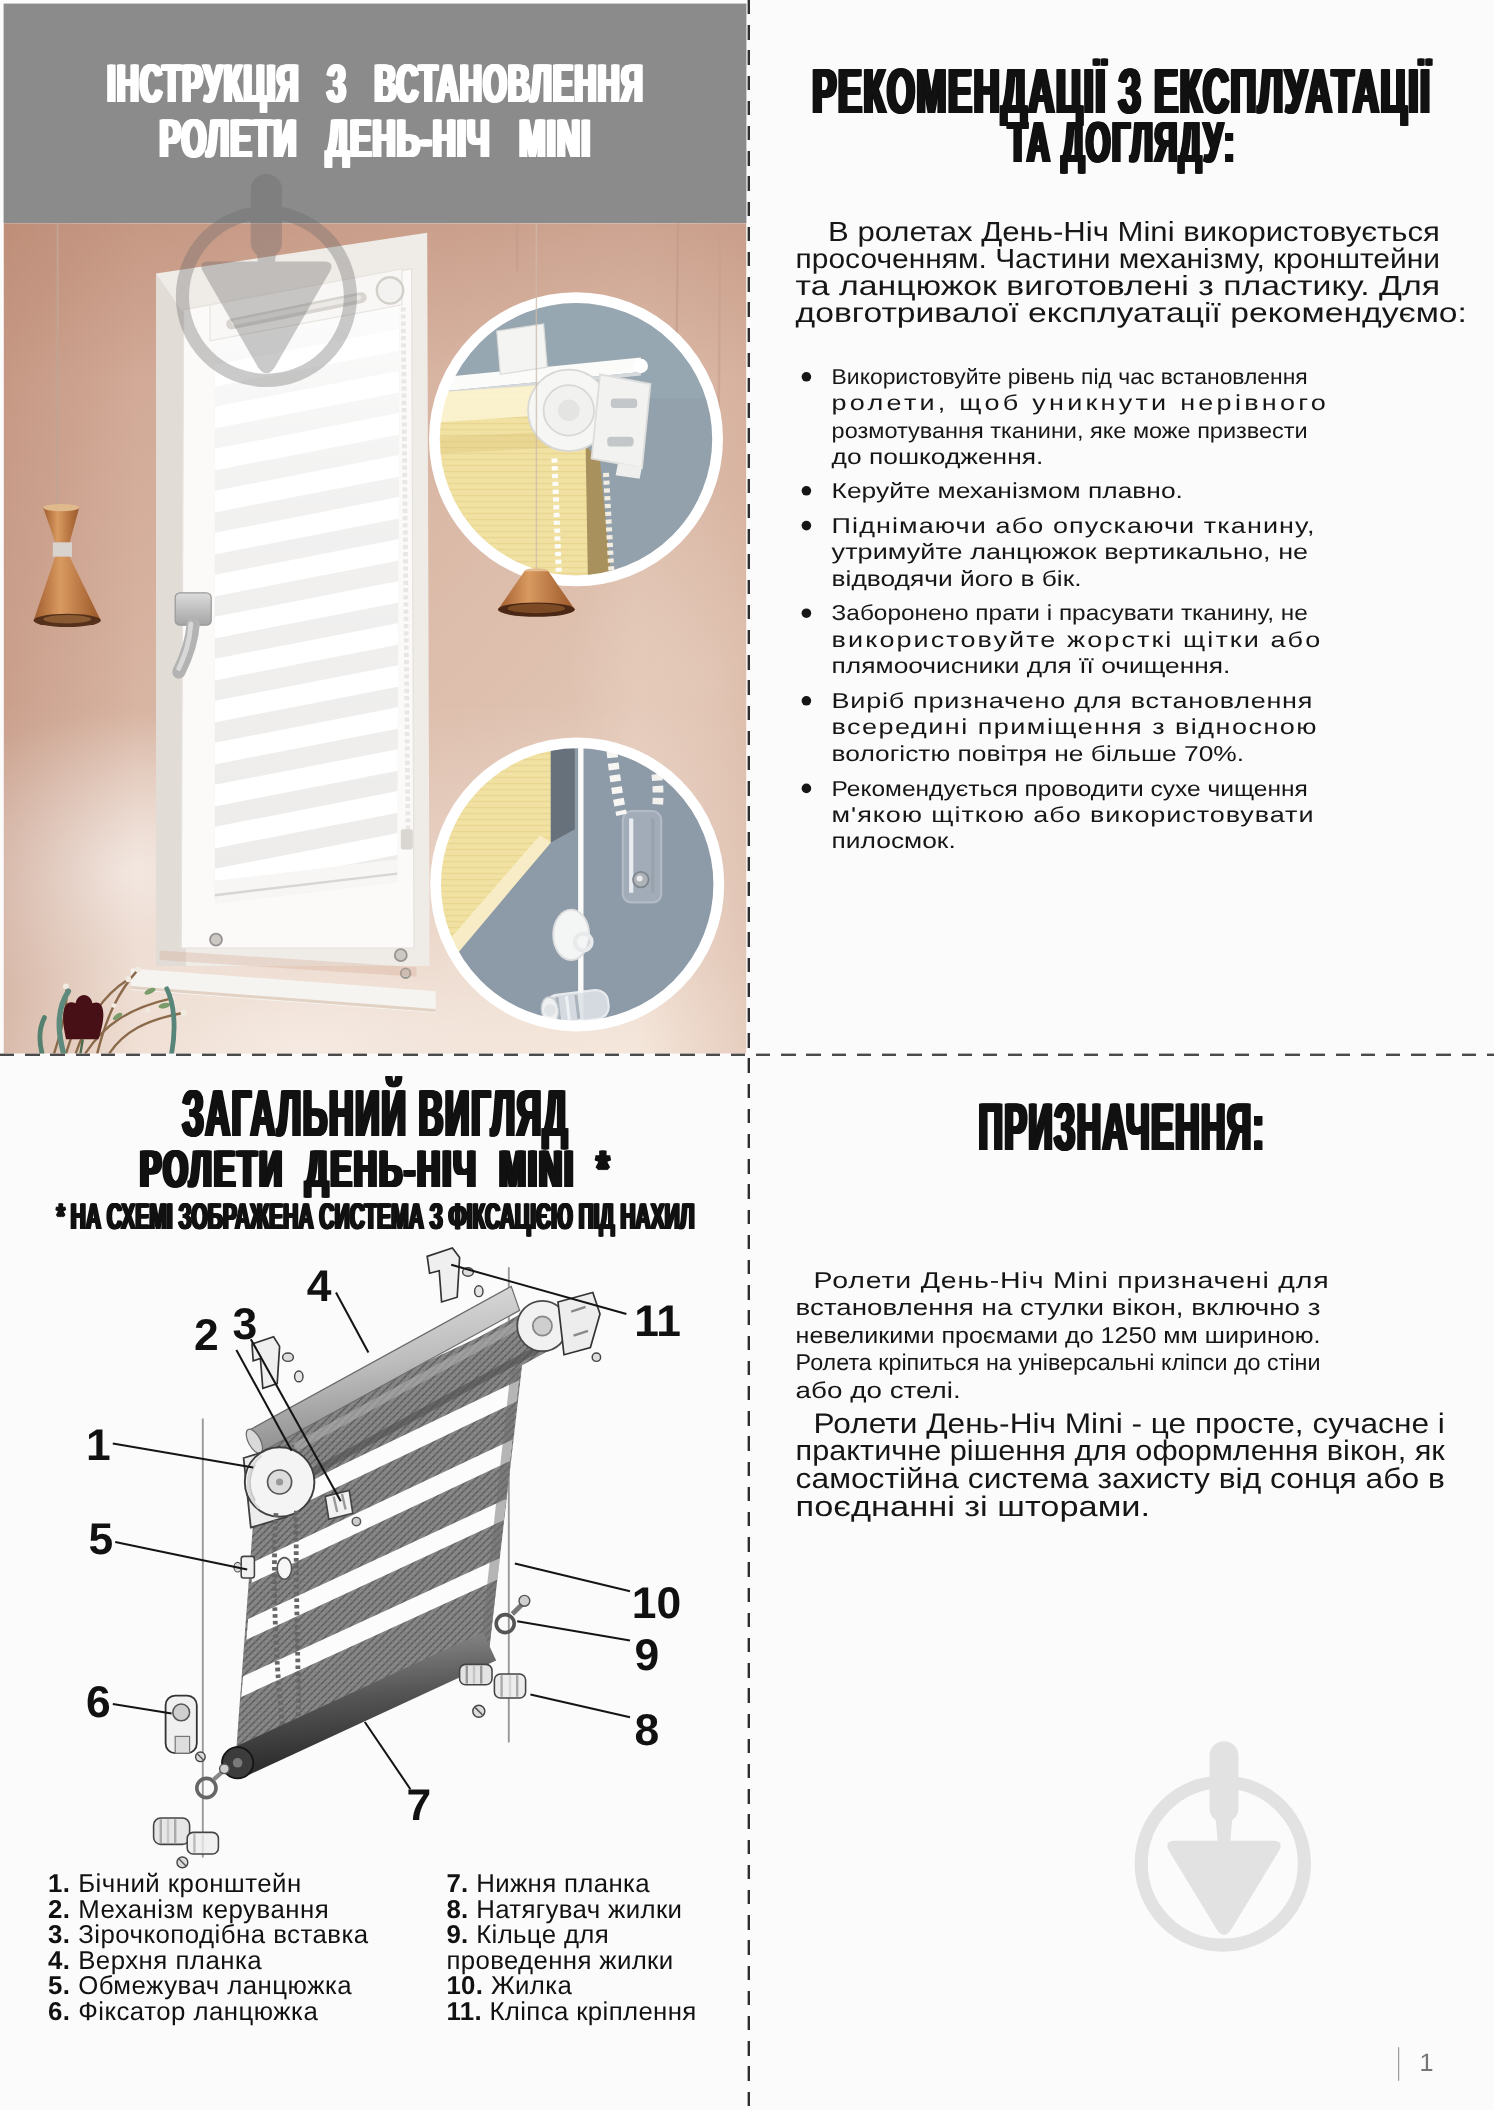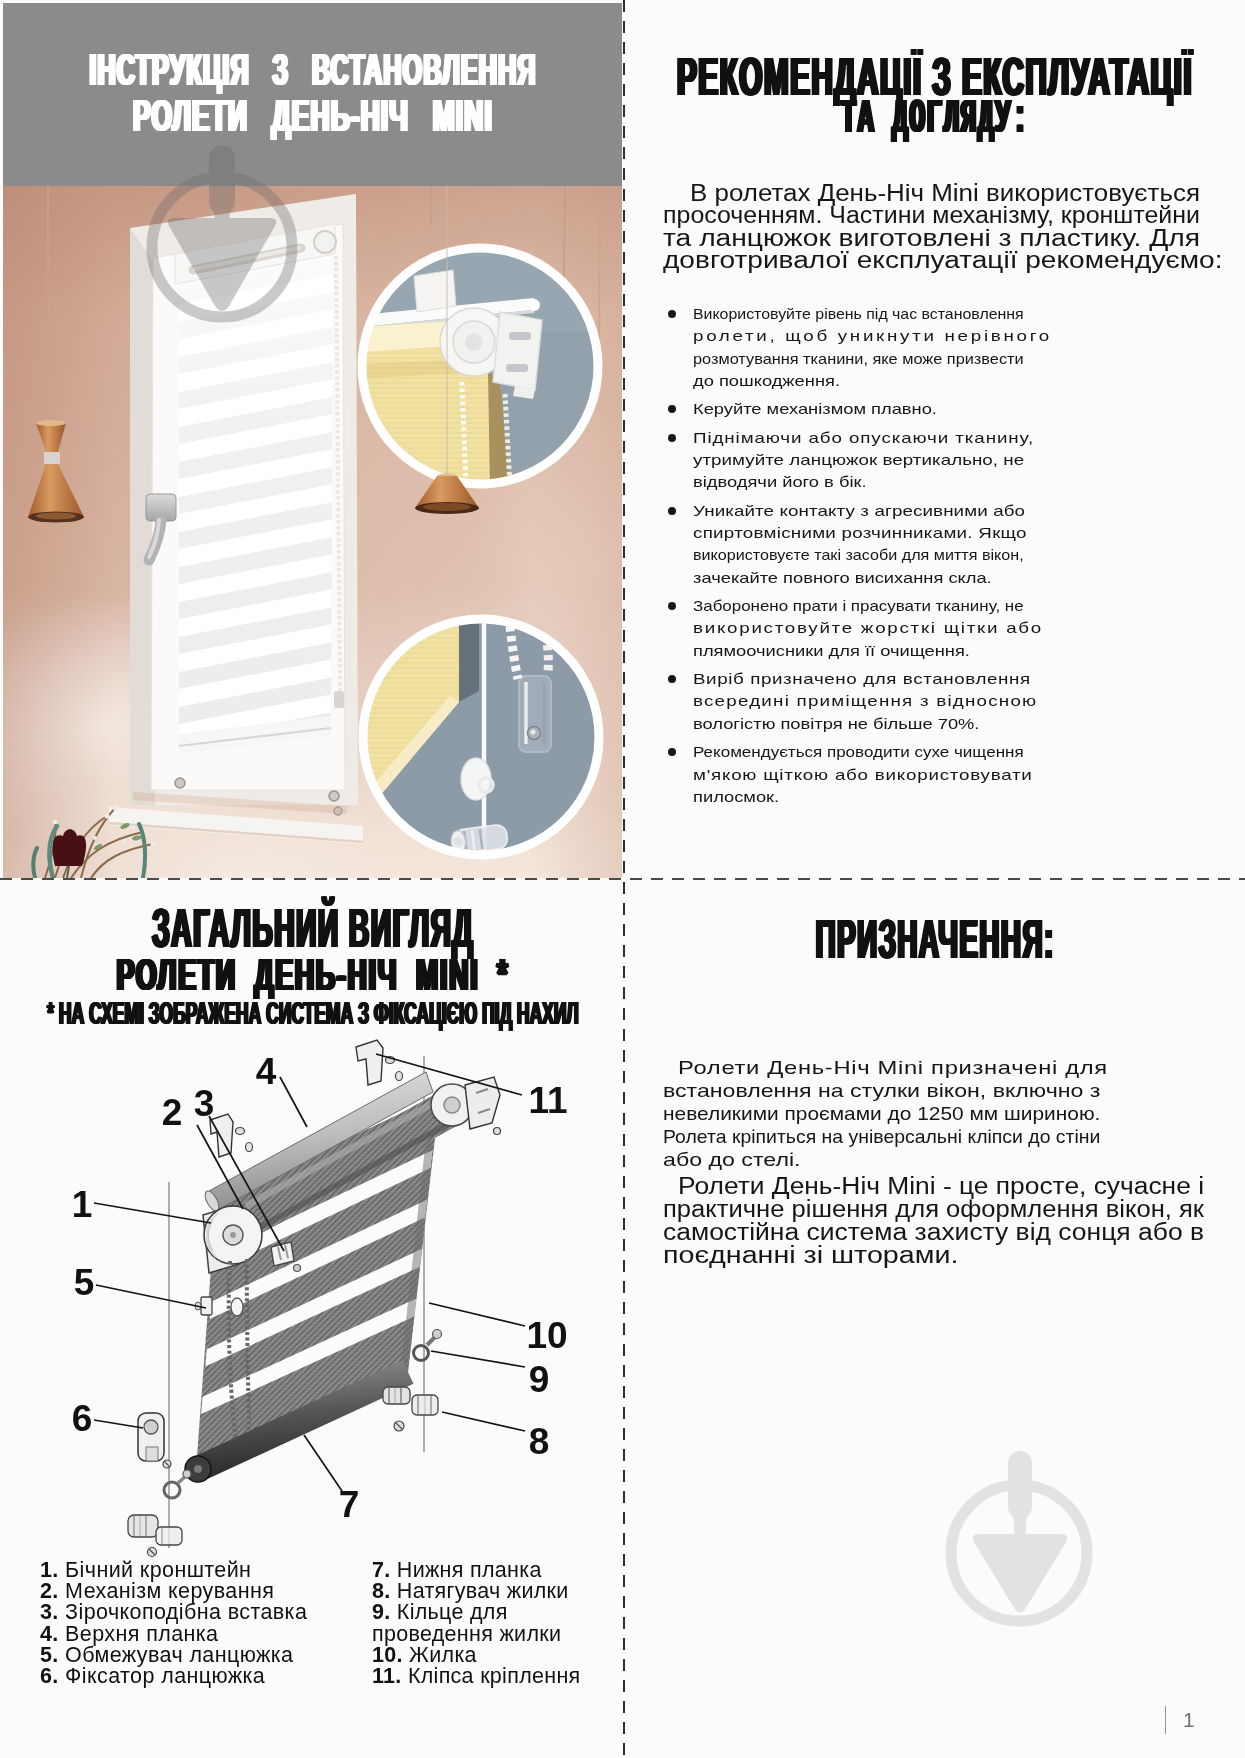--- a/index.html
+++ b/index.html
@@ -277,50 +277,44 @@
   background:repeating-linear-gradient(to bottom,#2e2e2e 0 12px,rgba(0,0,0,0) 12px 21px);"></div>
 
 <div class="abs" style="left:0px;top:878px;width:1245px;height:2px;
   background:repeating-linear-gradient(to right,#4a4a4a 0 12px,rgba(0,0,0,0) 12px 21px);"></div>
 
 <div class="abs" style="left:624px;top:46px;width:621px;">
     <div style="position:absolute;left:50%;transform:translateX(-50%);white-space:nowrap;"><span class="cond" id="r1" style="font-size:53px;color:#111;letter-spacing:2.5px;transform:scaleX(0.5628);text-shadow:1px 0 #111,-1px 0 #111,2px 0 #111,-2px 0 #111,3px 0 #111,-3px 0 #111;">РЕКОМЕНДАЦІЇ З ЕКСПЛУАТАЦІЇ</span></div>
   </div>
 
 <div class="abs" style="left:624px;top:92px;width:621px;">
-    <div style="position:absolute;left:50%;transform:translateX(-50%);white-space:nowrap;font-family:Liberation Mono, monospace;"><span class="cond" id="r2" style="font-size:48px;color:#111;letter-spacing:2.5px;transform:scaleX(0.5476);text-shadow:1px 0 #111,-1px 0 #111,2px 0 #111,-2px 0 #111,3px 0 #111,-3px 0 #111;">ТА ДОГЛЯДУ:</span></div>
+    <div style="position:absolute;left:50%;transform:translateX(-50%);white-space:nowrap;"><span class="cond" id="r2" style="font-size:48px;color:#111;letter-spacing:2.5px;transform:scaleX(0.5476);text-shadow:1px 0 #111,-1px 0 #111,2px 0 #111,-2px 0 #111,3px 0 #111,-3px 0 #111;">ТА ДОГЛЯДУ:</span></div>
   </div>
 
 <div class="abs" id="recpara" style="left:663px;top:182px;width:537px;font-size:23px;line-height:22.4px;color:#161616;">
   <div class="jline" style="padding-left:27px;"><span class="ln" style="letter-spacing:0.000px;transform:scaleX(1.1273);">В ролетах День-Ніч Mini використовується</span></div>
   <div class="jline"><span class="ln" style="letter-spacing:0.000px;transform:scaleX(1.0847);">просоченням. Частини механізму, кронштейни</span></div>
   <div class="jline"><span class="ln" style="letter-spacing:0.000px;transform:scaleX(1.2266);">та ланцюжок виготовлені з пластику. Для</span></div>
   <div class="jend"><span class="ln" style="letter-spacing:0.000px;transform:scaleX(1.2200);">довготривалої експлуатації рекомендуємо:</span></div>
 </div>
 
-<div class="abs" id="recbul" style="left:663px;top:303px;width:537px;font-size:15px;line-height:22.4px;color:#161616;">
+<div class="abs" id="recbul" style="left:663px;top:303px;width:537px;font-size:18px;line-height:22.4px;color:#161616;">
   <div class="bul">
     <div class="jline"><span class="ln" style="letter-spacing:0.000px;transform:scaleX(1.0594);">Використовуйте рівень під час встановлення</span></div>
     <div class="jline"><span class="ln" style="letter-spacing:2.167px;transform:scaleX(1.2500);">ролети, щоб уникнути нерівного</span></div>
     <div class="jline"><span class="ln" style="letter-spacing:0.000px;transform:scaleX(1.0875);">розмотування тканини, яке може призвести</span></div>
     <div class="jend"><span class="ln" style="letter-spacing:0.000px;transform:scaleX(1.2200);">до пошкодження.</span></div>
   </div>
   <div class="bul">
       <div class="jend"><span class="ln" style="letter-spacing:0.000px;transform:scaleX(1.2200);">Керуйте механізмом плавно.</span></div>
     </div>
   <div class="bul">
     <div class="jline"><span class="ln" style="letter-spacing:0.726px;transform:scaleX(1.2500);">Піднімаючи або опускаючи тканину,</span></div>
     <div class="jline"><span class="ln" style="letter-spacing:0.041px;transform:scaleX(1.2500);">утримуйте ланцюжок вертикально, не</span></div>
     <div class="jend"><span class="ln" style="letter-spacing:0.000px;transform:scaleX(1.2200);">відводячи його в бік.</span></div>
-  </div>
-  <div class="bul">
-    <div class="jline"><span class="ln" style="letter-spacing:0.094px;transform:scaleX(1.2500);">Уникайте контакту з агресивними або</span></div>
-    <div class="jline"><span class="ln" style="letter-spacing:0.222px;transform:scaleX(1.2500);">спиртовмісними розчинниками. Якщо</span></div>
-    <div class="jline"><span class="ln" style="letter-spacing:0.000px;transform:scaleX(1.0753);">використовуєте такі засоби для миття вікон,</span></div>
-    <div class="jend"><span class="ln" style="letter-spacing:0.000px;transform:scaleX(1.2200);">зачекайте повного висихання скла.</span></div>
   </div>
   <div class="bul">
     <div class="jline"><span class="ln" style="letter-spacing:0.000px;transform:scaleX(1.1289);">Заборонено прати і прасувати тканину, не</span></div>
     <div class="jline"><span class="ln" style="letter-spacing:1.391px;transform:scaleX(1.2500);">використовуйте жорсткі щітки або</span></div>
     <div class="jend"><span class="ln" style="letter-spacing:0.000px;transform:scaleX(1.2200);">плямоочисники для її очищення.</span></div>
   </div>
   <div class="bul">
     <div class="jline"><span class="ln" style="letter-spacing:0.491px;transform:scaleX(1.2500);">Виріб призначено для встановлення</span></div>
     <div class="jline"><span class="ln" style="letter-spacing:0.989px;transform:scaleX(1.2500);">всередині приміщення з відносною</span></div>
     <div class="jend"><span class="ln" style="letter-spacing:0.000px;transform:scaleX(1.2200);">вологістю повітря не більше 70%.</span></div>

